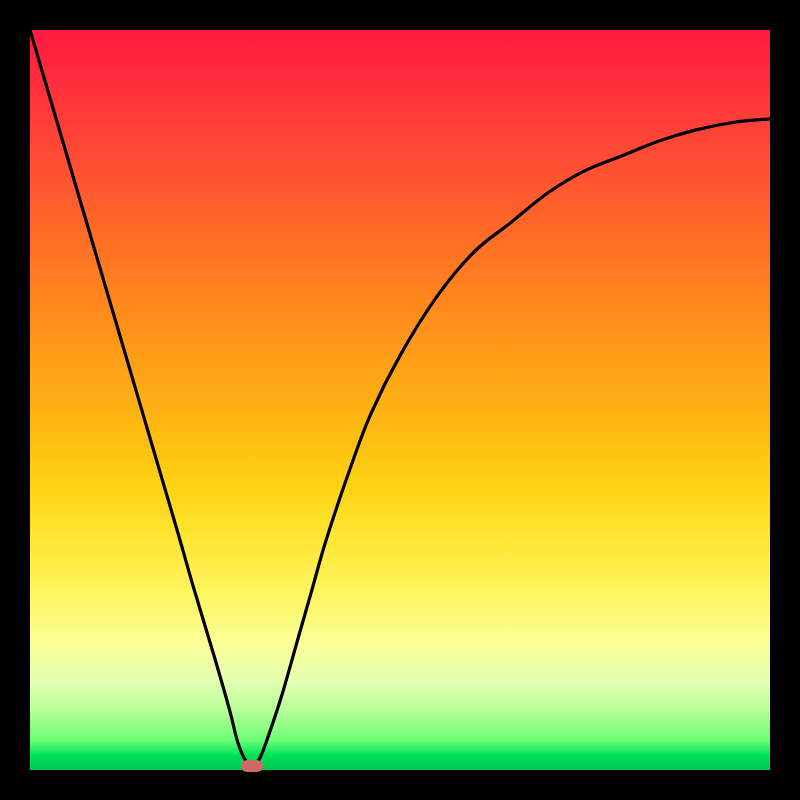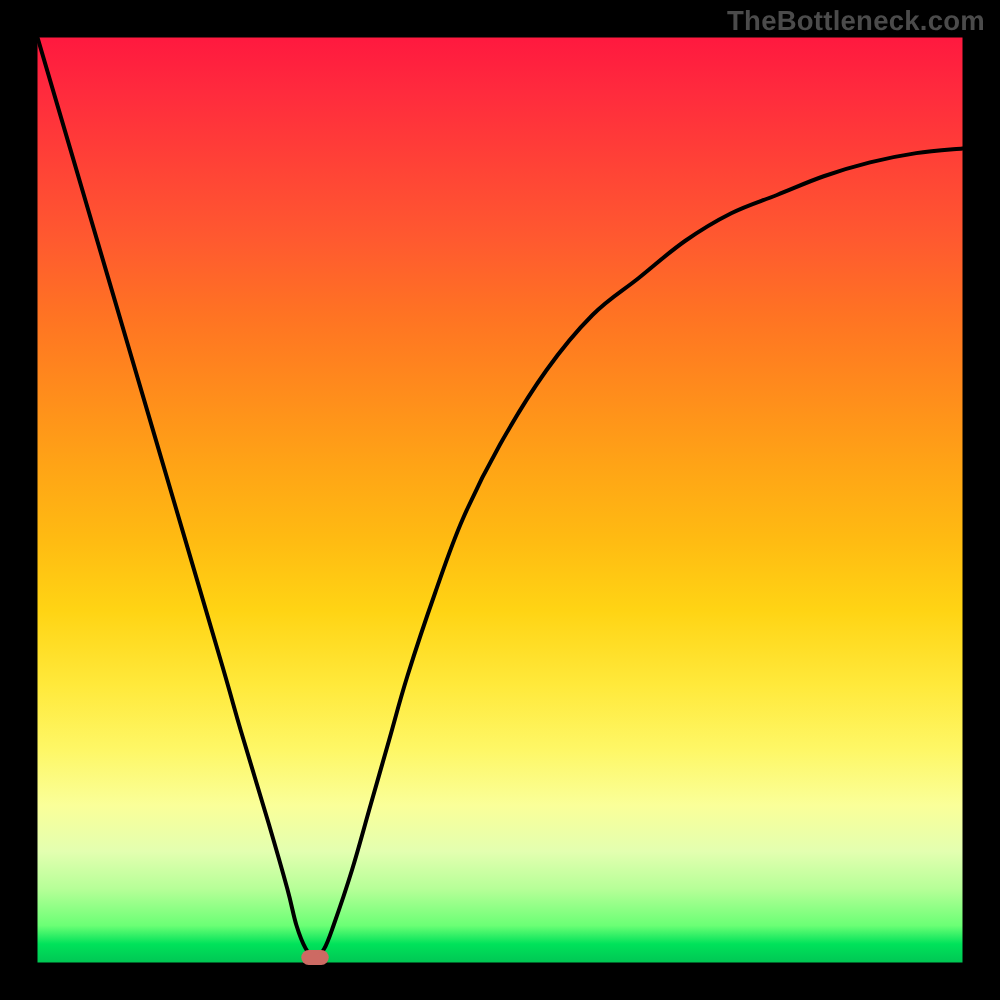--- a/index.html
+++ b/index.html
@@ -67,20 +67,19 @@
     height: 12px;
     border-radius: 6px;
     background: #cd6a63;
     transform: translate(-50%, -50%);
   }
 </style>
 </head>
 <body>
 
 <div class="frame">
-  <div class="watermark">TheBottleneck.com</div>
   <div class="plot">
     <svg class="curve" viewBox="0 0 740 740" preserveAspectRatio="none">
       <path id="curve-path" fill="none" stroke="#000000" stroke-width="3.2" stroke-linejoin="round" stroke-linecap="round" d="M 0.00 0.00 C 6.66 22.64, 23.68 80.51, 37.00 125.80 C 50.32 171.09, 60.68 206.31, 74.00 251.60 C 87.32 296.89, 97.68 332.11, 111.00 377.40 C 124.32 422.69, 138.68 471.23, 148.00 503.20 C 157.32 535.17, 156.14 532.36, 162.80 555.00 C 169.46 577.64, 178.34 606.36, 185.00 629.00 C 191.66 651.64, 195.80 666.15, 199.80 680.80 C 203.80 695.45, 204.54 701.74, 207.20 710.40 C 209.86 719.06, 211.94 724.24, 214.60 728.90 C 217.26 733.56, 219.34 736.30, 222.00 736.30 C 224.66 736.30, 226.74 733.56, 229.40 728.90 C 232.06 724.24, 232.80 721.72, 236.80 710.40 C 240.80 699.08, 246.27 683.32, 251.60 666.00 C 256.93 648.68, 261.07 632.85, 266.40 614.20 C 271.73 595.55, 275.87 581.05, 281.20 562.40 C 286.53 543.75, 289.34 531.91, 296.00 510.60 C 302.66 489.29, 310.21 466.64, 318.20 444.00 C 326.19 421.36, 331.08 406.11, 340.40 384.80 C 349.72 363.49, 358.01 346.91, 370.00 325.60 C 381.99 304.29, 393.68 285.05, 407.00 266.40 C 420.32 247.75, 430.68 235.32, 444.00 222.00 C 457.32 208.68, 467.68 203.06, 481.00 192.40 C 494.32 181.74, 504.68 172.12, 518.00 162.80 C 531.32 153.48, 541.68 147.26, 555.00 140.60 C 568.32 133.94, 578.68 131.13, 592.00 125.80 C 605.32 120.47, 615.68 115.66, 629.00 111.00 C 642.32 106.34, 652.68 103.23, 666.00 99.90 C 679.32 96.57, 689.68 94.50, 703.00 92.50 C 716.32 90.50, 733.34 89.47, 740.00 88.80"></path>
     </svg>
     <div id="marker" class="marker" style="left: 222px; top: 736.3px; background: rgb(205, 106, 99);"></div>
   </div>
 </div>
 
 </body></html>

